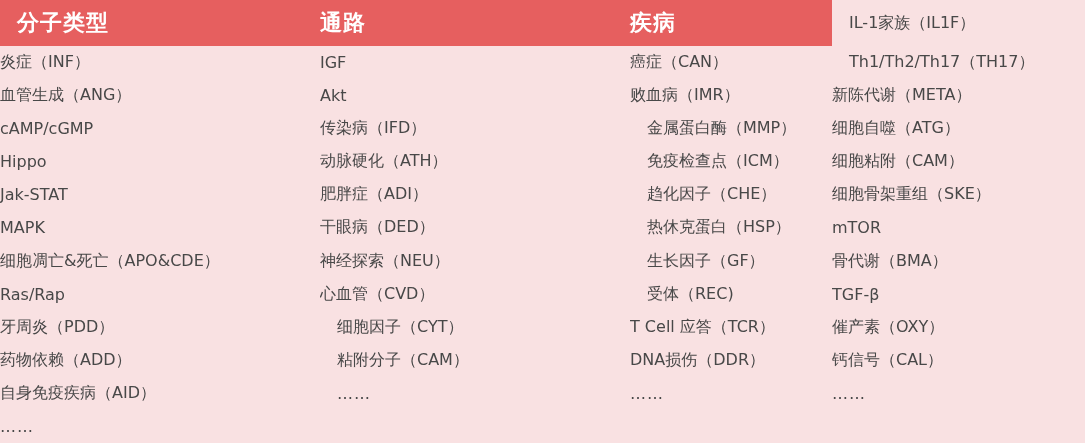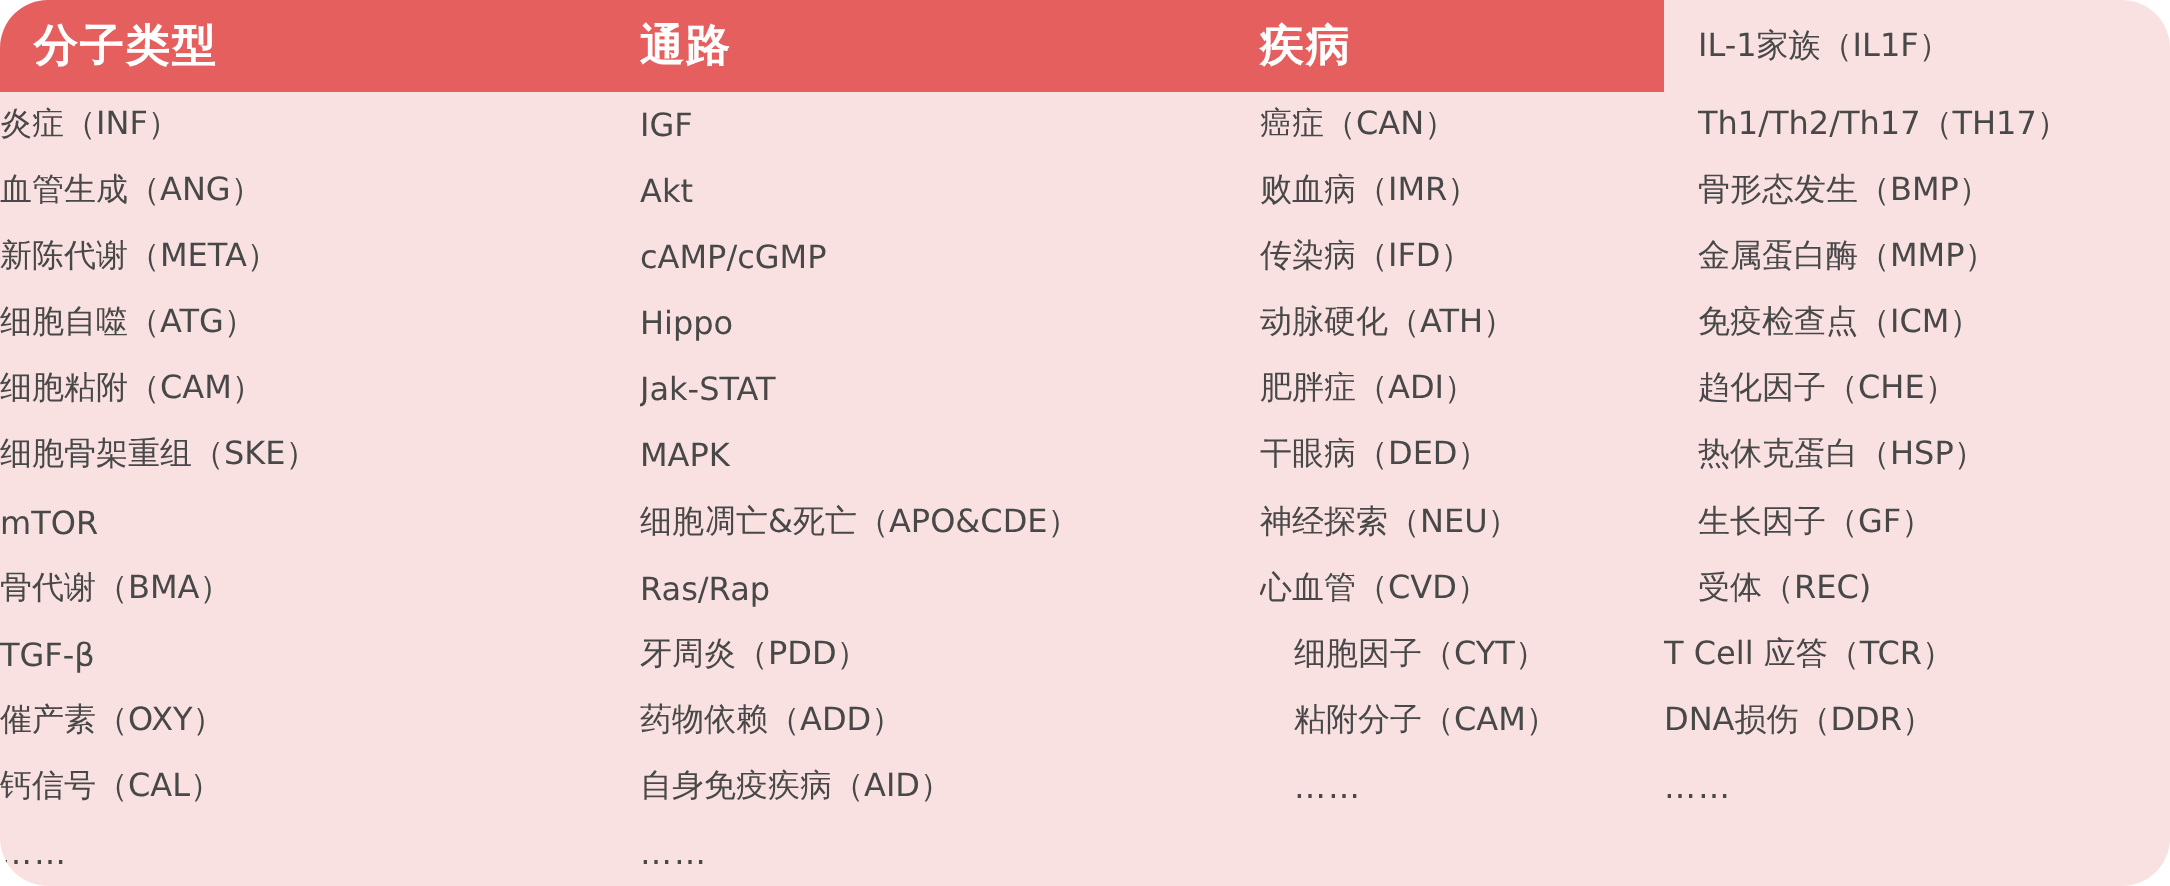--- a/index.html
+++ b/index.html
@@ -6,21 +6,20 @@
     margin: 0;
     padding: 0;
   }
   .app {
     position: relative;
     width: 1085px;
     height: 443px;
     background: var(--body-bg, #f9e1e2);
     font-family: "DejaVu Sans", "Liberation Sans", sans-serif;
     overflow: hidden;
-    border-radius: 24px;
   }
   .grid {
     display: grid;
     width: 1085px;
     height: 443px;
     grid-template-columns: 320px 310px 202px 253px;
     grid-template-rows: 46px repeat(12, 1fr);
   }
   .hdr {
     background: var(--header-bg, #e65f5f);
@@ -53,21 +52,20 @@
     <div class="hdr">疾病</div>
 
   <div class="cell c1">IL-1家族（IL1F）</div>
       <div class="cell">炎症（INF）</div>
       <div class="cell">IGF</div>
       <div class="cell">癌症（CAN）</div>
       <div class="cell c1">Th1/Th2/Th17（TH17）</div>
       <div class="cell">血管生成（ANG）</div>
       <div class="cell">Akt</div>
       <div class="cell">败血病（IMR）</div>
-      <div class="cell c1">骨形态发生（BMP）</div>
       <div class="cell">新陈代谢（META）</div>
       <div class="cell">cAMP/cGMP</div>
       <div class="cell">传染病（IFD）</div>
       <div class="cell c1">金属蛋白酶（MMP）</div>
       <div class="cell">细胞自噬（ATG）</div>
       <div class="cell">Hippo</div>
       <div class="cell">动脉硬化（ATH）</div>
       <div class="cell c1">免疫检查点（ICM）</div>
       <div class="cell">细胞粘附（CAM）</div>
       <div class="cell">Jak-STAT</div>

